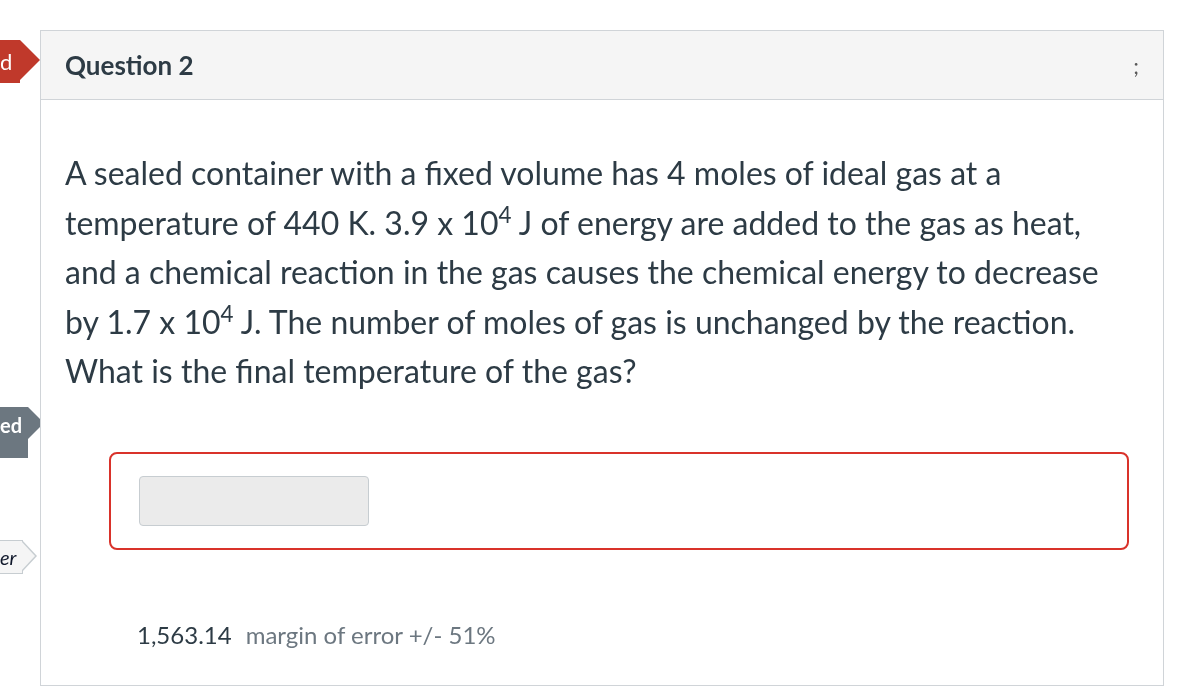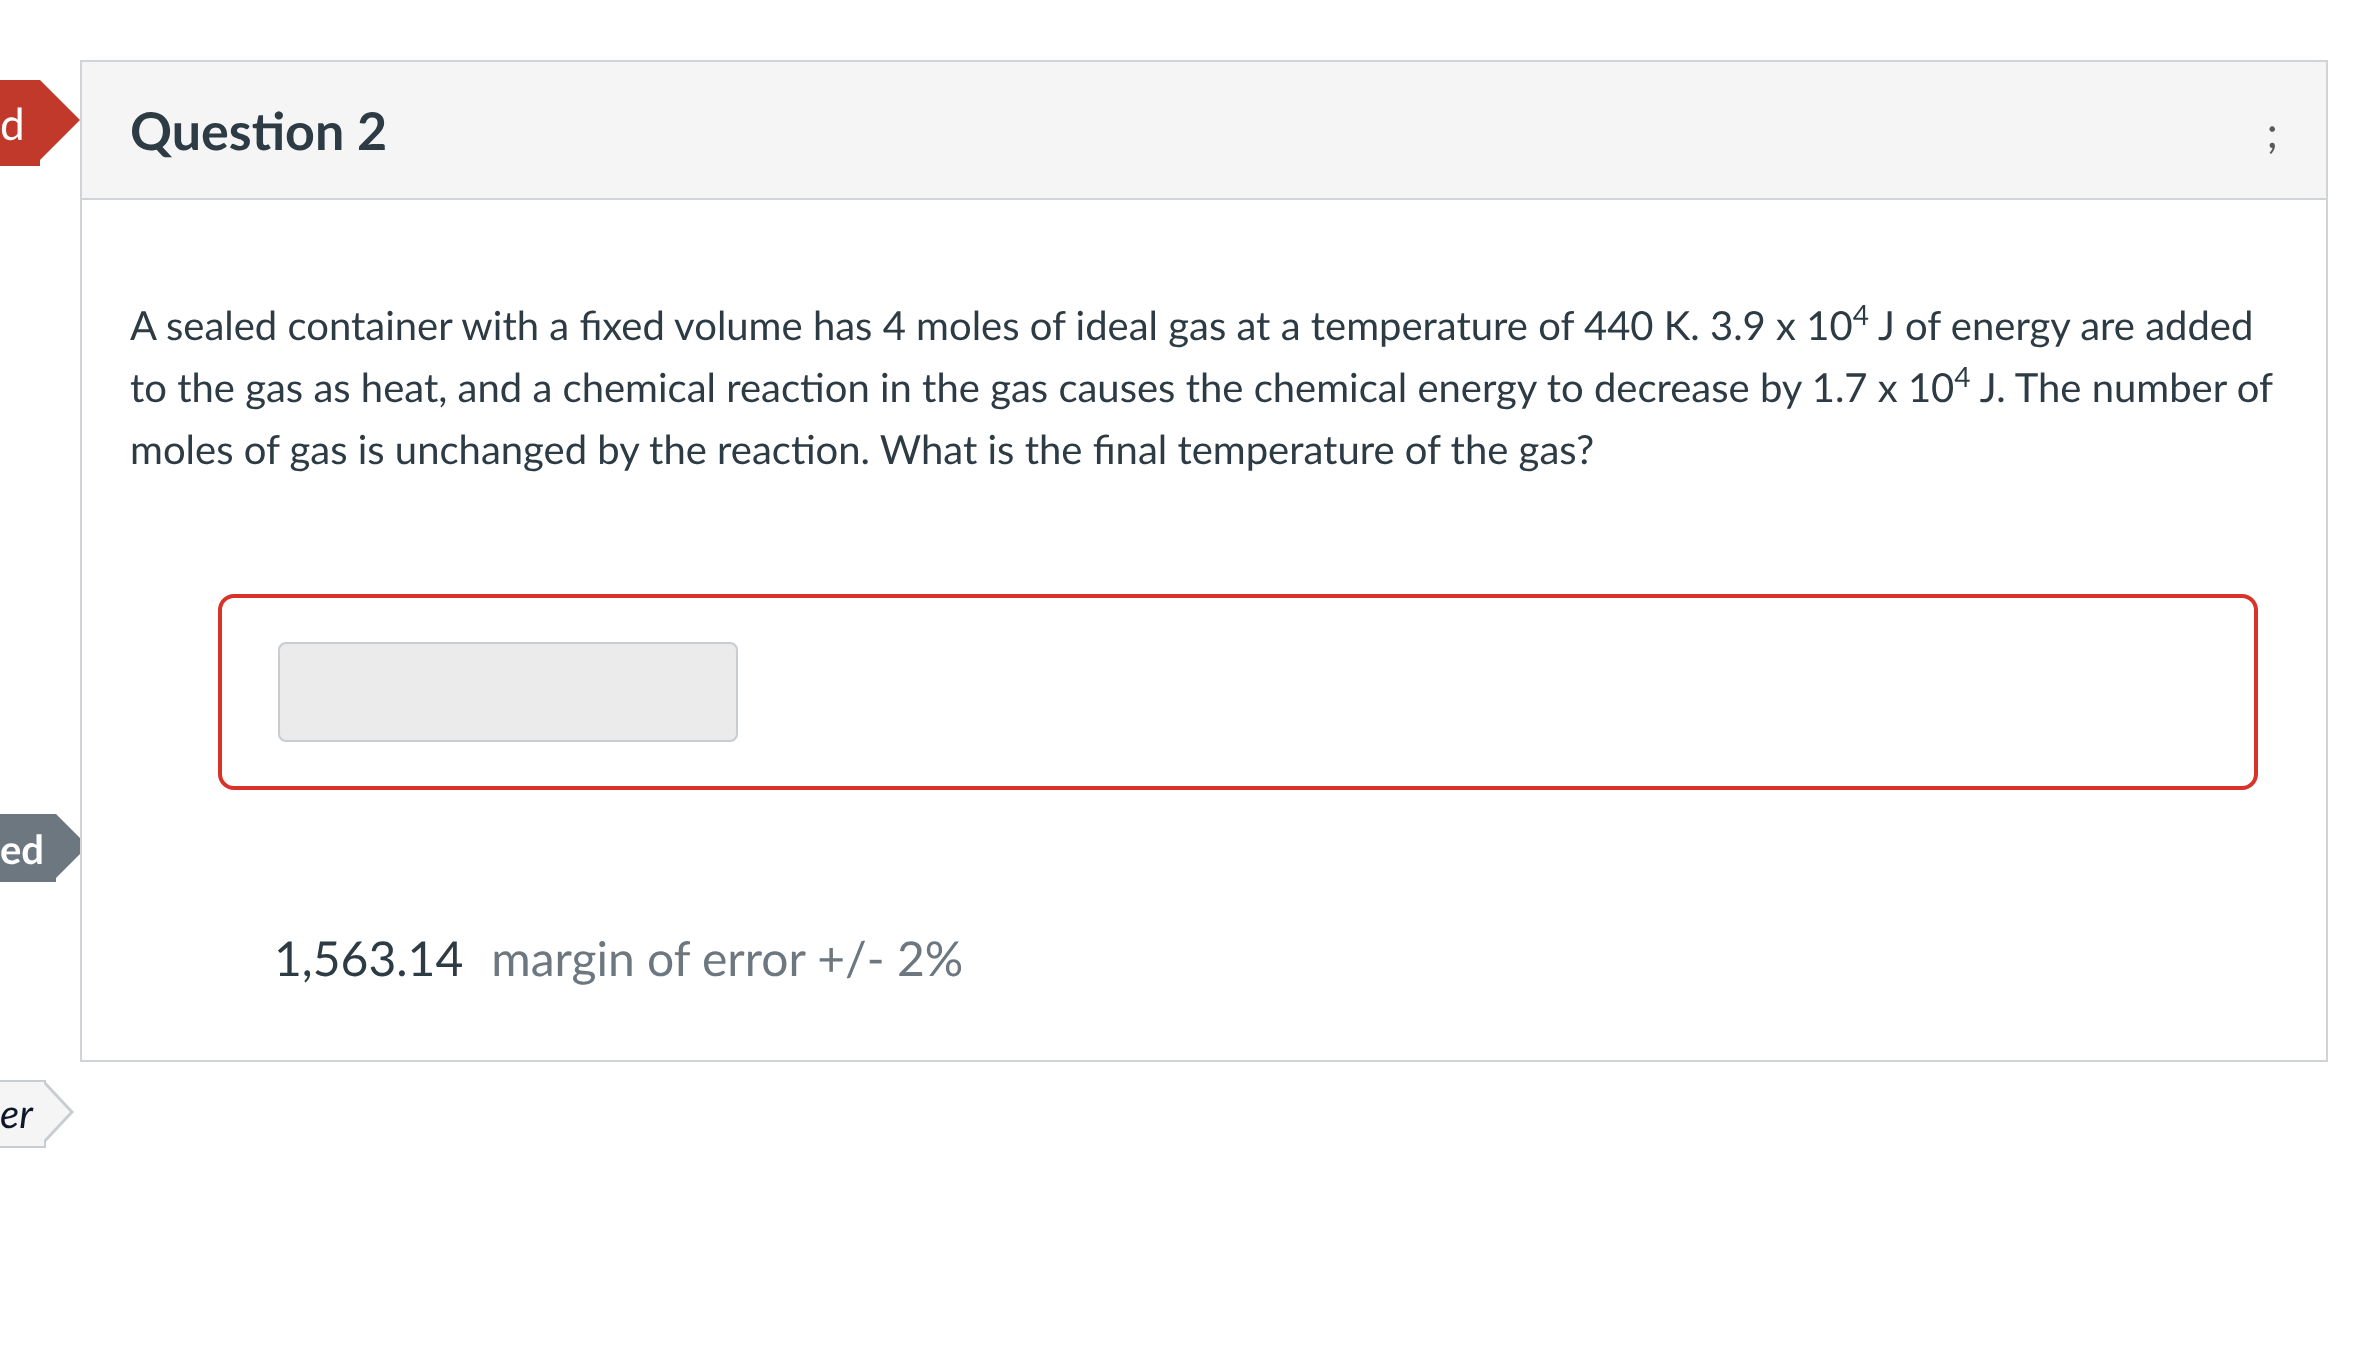--- a/index.html
+++ b/index.html
@@ -38,21 +38,21 @@
       color: #2d3b45;
     }
     .question-points {
       font-size: 22px;
       color: #595959;
     }
     .question-body {
       padding: 48px 24px 36px 24px;
     }
     .question-text {
-      font-size: 20px;
+      font-size: 32px;
       line-height: 1.55;
       color: #2d3b45;
     }
     .question-text sup {
       font-size: 0.7em;
       vertical-align: super;
       line-height: 0;
     }
     .answer-block {
       margin-top: 56px;
@@ -112,21 +112,21 @@
       border-left: 20px solid #c0392b;
     }
     .badge-ed {
       position: absolute;
       left: 0;
       top: 407px;
       background: #6c7780;
       color: #fff;
       font-size: 20px;
       font-weight: 700;
-      padding: 6px 6px 4px 0px;
+      padding: 6px 6px 21px 0px;
     }
     .badge-ed::after {
       content: "";
       position: absolute;
       right: -16px;
       top: 0;
       width: 0;
       height: 0;
       border-top: 16px solid transparent;
       border-bottom: 16px solid transparent;
@@ -191,16 +191,16 @@
   </div>
   <div class="question-body">
     <div class="question-text">A sealed container with a fixed volume has 4 moles of ideal gas at a temperature of 440 K.  3.9 x 10<sup>4</sup> J of energy are added to the gas as heat, and a chemical reaction in the gas causes the chemical energy to decrease by 1.7 x 10<sup>4</sup> J.  The number of moles of gas is unchanged by the reaction.  What is the final temperature of the gas?</div>
 
     <div class="answer-block">
       <input type="text" class="answer-input" value="" style="">
     </div>
 
     <div class="correct-answer-row">
       <span class="correct-value">1,563.14</span>
-      <span class="margin-text">margin of error +/- 2%</span>
+      <span class="margin-text">margin of error +/- 51%</span>
     </div>
   </div>
 </div>
 
 </body></html>

